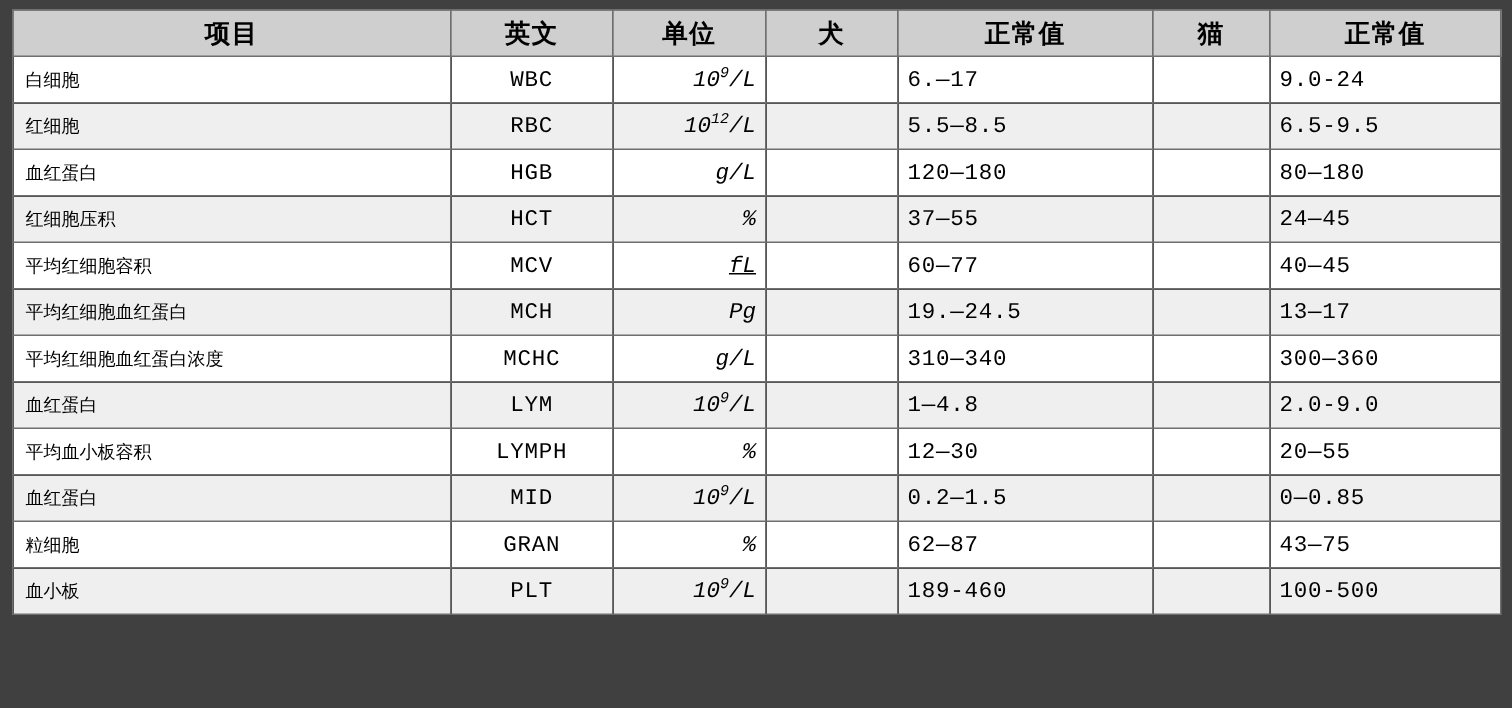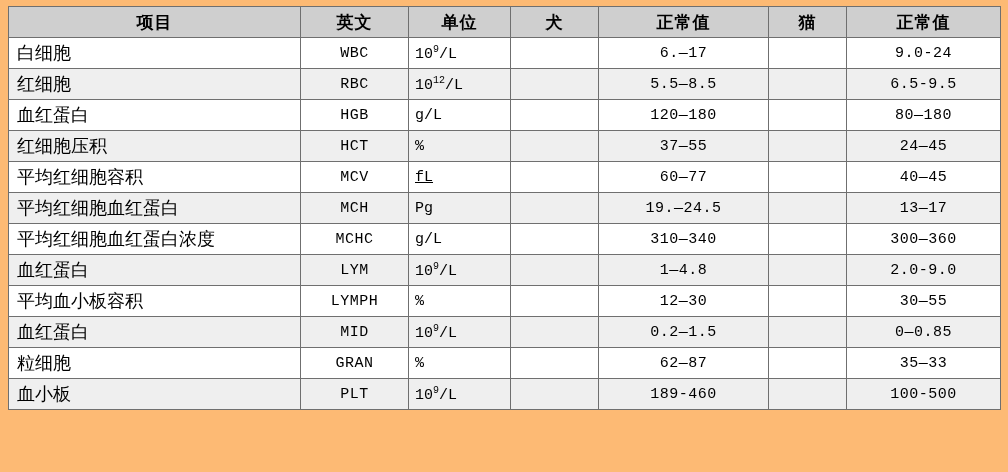--- a/index.html
+++ b/index.html
@@ -11,21 +11,21 @@
     width: 1008px;
     height: 472px;
     font-family: "Liberation Serif", serif;
     overflow: hidden;
   }
   .sheet {
     width: 1008px;
     height: 472px;
     box-sizing: border-box;
     padding: 6px 8px 6px 8px;
-    background: #fdba74;
+    background: #404040;
   }
   table.blood-table {
     width: 992px;
     border-collapse: collapse;
     table-layout: fixed;
     border: 1px solid #6f6f6f;
   }
   table.blood-table col.c-item    { width: 292px; }
   table.blood-table col.c-eng     { width: 108px; }
   table.blood-table col.c-unit    { width: 102px; }
@@ -54,37 +54,37 @@
     padding: 0 6px;
     overflow: hidden;
     white-space: nowrap;
   }
   tbody tr.odd td { background: #ffffff; }
   tbody tr.even td { background: #efefef; }
 
   td.item {
     text-align: left;
     font-family: "Liberation Sans", sans-serif;
-    font-size: 18px;
+    font-size: 12px;
     padding-left: 8px;
   }
   td.eng {
     text-align: center;
     font-family: Liberation Mono, monospace;
     font-size: 15px;
     letter-spacing: 0.5px;
   }
   td.unit {
-    text-align: left;
+    text-align: right;
     font-family: "Liberation Mono", monospace;
     font-size: 15px;
+    font-style: italic;
   }
   td.blank { text-align: center; }
   td.val {
-    text-align: center;
     font-family: "Liberation Mono", monospace;
     font-size: 15px;
     letter-spacing: 0.5px;
   }
   .sup {
     font-size: 10px;
     vertical-align: super;
     font-family: "Liberation Mono", monospace;
   }
   .unit-underline { text-decoration: underline; }
@@ -187,39 +187,39 @@
           <td class="blank"></td>
           <td class="val">2.0-9.0</td>
         </tr>
         <tr class="odd">
           <td class="item">平均血小板容积</td>
           <td class="eng">LYMPH</td>
           <td class="unit"><span>%</span></td>
           <td class="blank"></td>
           <td class="val">12—30</td>
           <td class="blank"></td>
-          <td class="val">30—55</td>
+          <td class="val">20—55</td>
         </tr>
         <tr class="even">
           <td class="item">血红蛋白</td>
           <td class="eng">MID</td>
           <td class="unit"><span>10</span><span class="sup">9</span><span>/L</span></td>
           <td class="blank"></td>
           <td class="val">0.2—1.5</td>
           <td class="blank"></td>
           <td class="val">0—0.85</td>
         </tr>
         <tr class="odd">
           <td class="item">粒细胞</td>
           <td class="eng">GRAN</td>
           <td class="unit"><span>%</span></td>
           <td class="blank"></td>
           <td class="val">62—87</td>
           <td class="blank"></td>
-          <td class="val">35—33</td>
+          <td class="val">43—75</td>
         </tr>
         <tr class="even">
           <td class="item">血小板</td>
           <td class="eng">PLT</td>
           <td class="unit"><span>10</span><span class="sup">9</span><span>/L</span></td>
           <td class="blank"></td>
           <td class="val">189-460</td>
           <td class="blank"></td>
           <td class="val">100-500</td>
         </tr>

